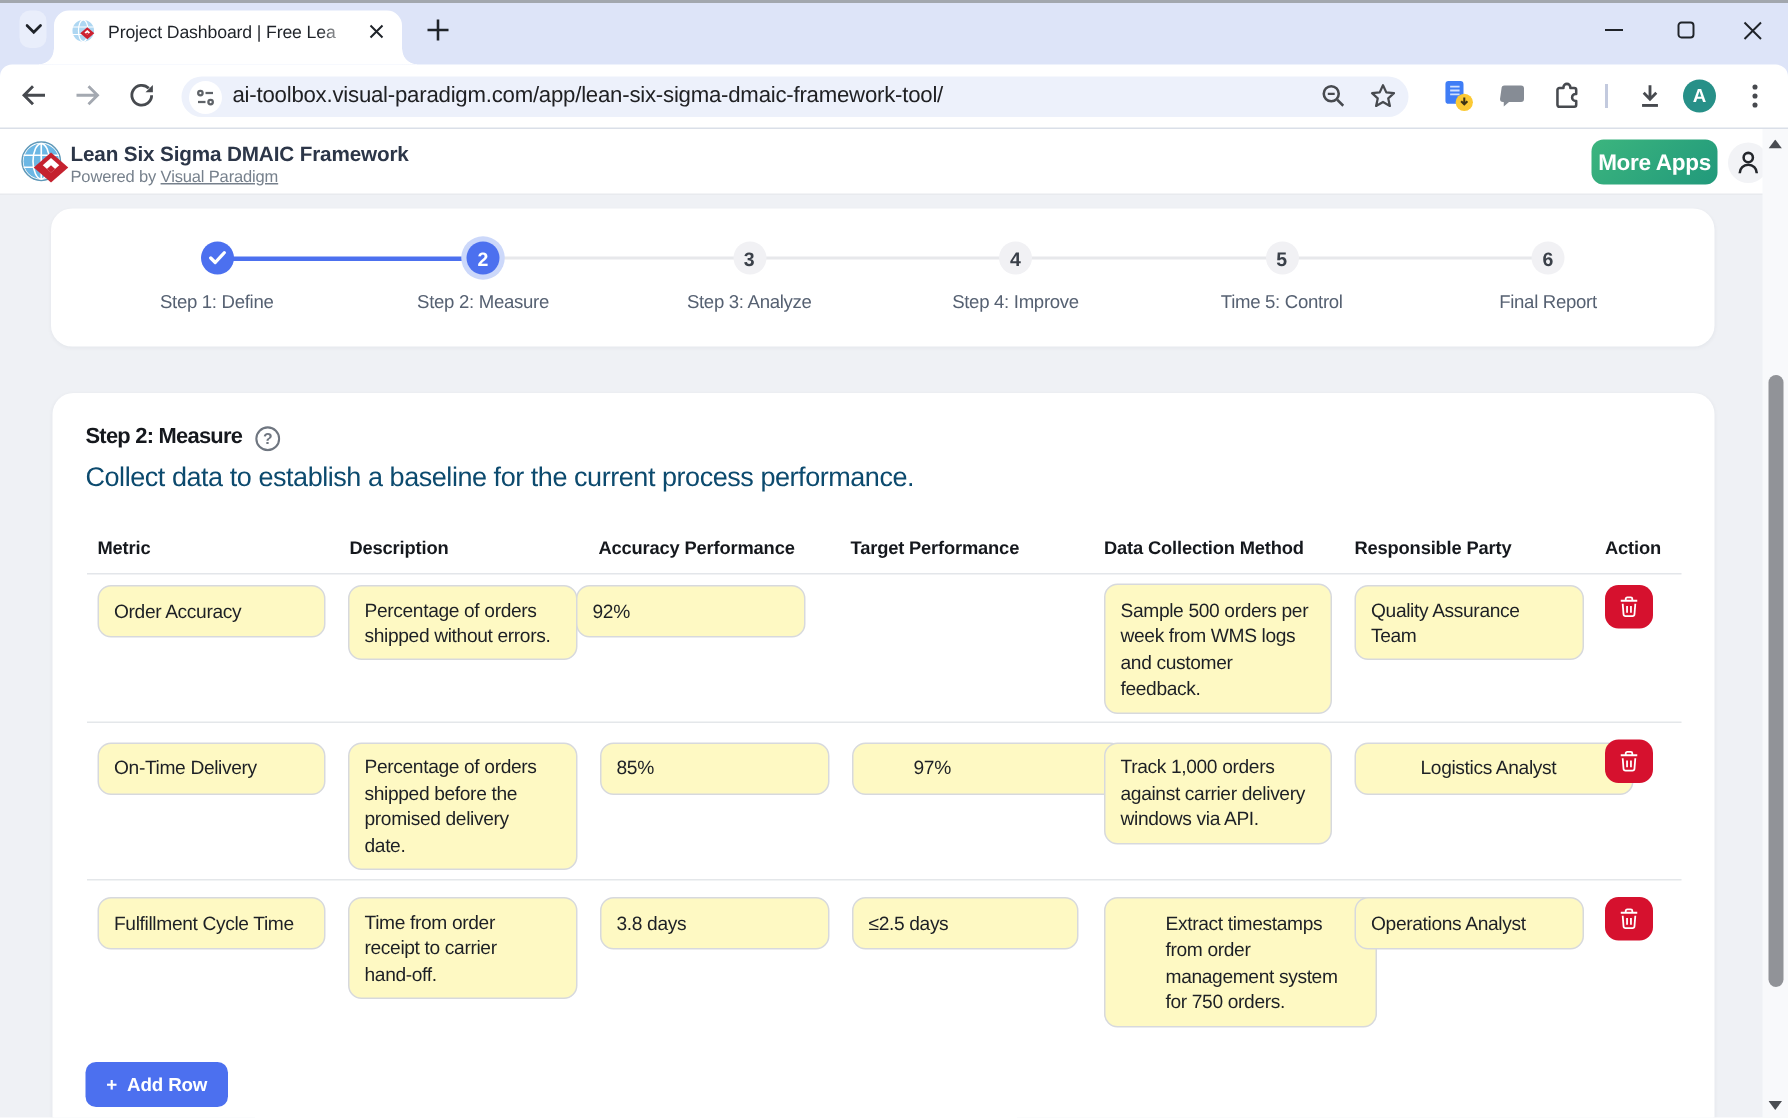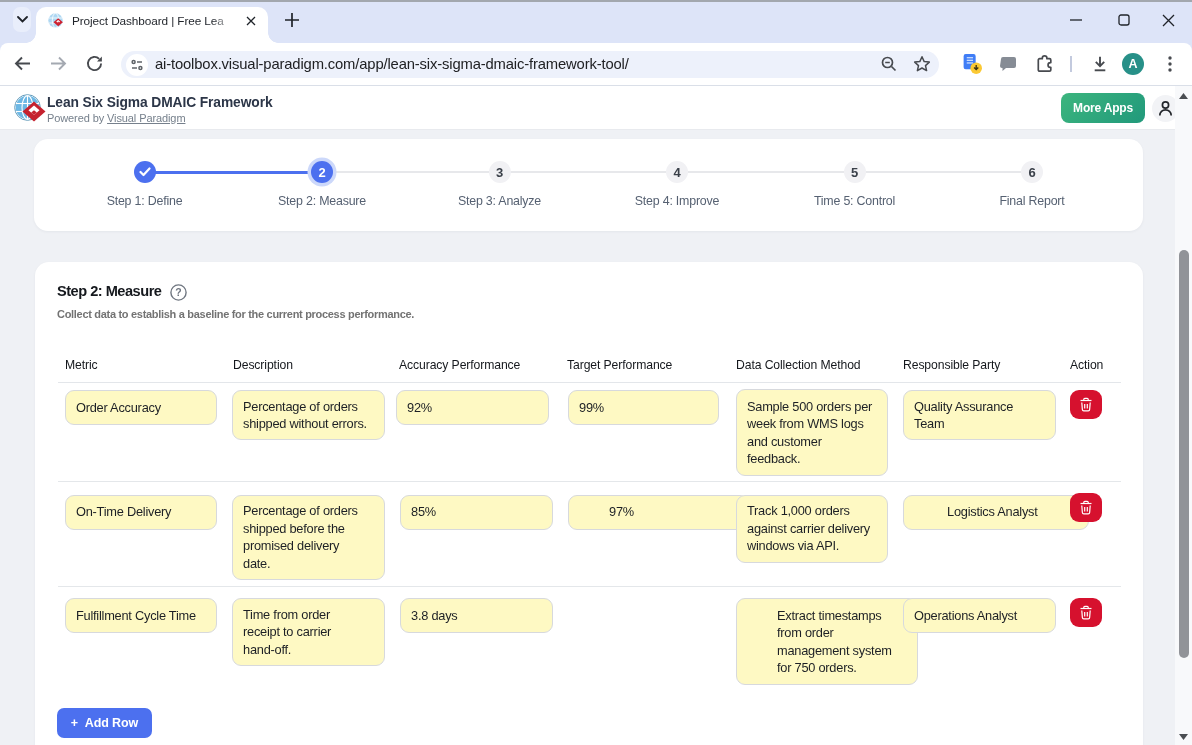--- a/index.html
+++ b/index.html
@@ -22,40 +22,40 @@
     white-space:nowrap;overflow:hidden;line-height:16px;}
   #tabfade{left:213px;top:12px;width:27px;height:18px;
     background:linear-gradient(to right,rgba(255,255,255,0),#fff 80%);}
   
   #appheader{left:0;top:86px;width:1192px;height:44px;background:#fff;}
   #appheader-border{left:0;top:129px;width:1192px;height:1px;background:#e8eaee;}
   #apptitle{left:47px;top:95px;font-size:13.8px;font-weight:bold;color:#2c3648;letter-spacing:-0.1px;}
   #powered{left:47px;top:111.5px;font-size:11px;color:#76808c;letter-spacing:-0.1px;}
   
   #moreapps{left:1061px;top:93px;width:84px;height:30px;border-radius:8px;
-    background:linear-gradient(135deg,#3cb57e,#21997b);color:#fff;font-size:12px;letter-spacing:-0.2px;
+    background:linear-gradient(135deg,#3cb57e,#21997b);color:#fff;font-size:15px;letter-spacing:-0.2px;
     font-weight:bold;display:flex;align-items:center;justify-content:center;}
   #usercircle{left:1152px;top:95px;width:27px;height:27px;border-radius:50%;background:#f2f3f6;
     display:flex;align-items:center;justify-content:center;}
   
   #steppercard{left:34px;top:139px;width:1109px;height:92px;background:#fff;border-radius:14px;
     box-shadow:0 1px 3px rgba(20,30,60,.05);}
   .stepline{top:170.5px;height:3px;background:#e7e8eb;}
   .stepline.blue{background:#4c70ef;}
   .stepcirc{top:161px;width:22px;height:22px;border-radius:50%;background:#f1f1f4;
     color:#3a4049;font-size:13px;font-weight:bold;display:flex;align-items:center;justify-content:center;}
   .stepcirc.blue{background:#4c70ef;color:#fff;}
   .stepcirc.halo{box-shadow:0 0 0 3.5px #ccd8fa;}
   .steplabel{top:194px;width:160px;text-align:center;font-size:12.4px;color:#566172;letter-spacing:-0.2px;}
   
   #maincard{left:35px;top:262px;width:1108px;height:500px;background:#fff;border-radius:14px;
     box-shadow:0 1px 3px rgba(20,30,60,.05);}
   #h2title{left:57px;top:283px;font-size:14.6px;font-weight:bold;color:#15181d;letter-spacing:-0.5px;}
-  #subtitle{left:57px;top:308px;font-size:11px;color:#737373;letter-spacing:-0.3px;font-weight:bold;}
-  .th{top:358px;font-size:12.2px;font-weight:normal;color:#15181d;letter-spacing:-0.1px;}
+  #subtitle{left:57px;top:308px;font-size:18px;color:#0c4a6e;letter-spacing:-0.3px;}
+  .th{top:358px;font-size:12.2px;font-weight:bold;color:#15181d;letter-spacing:-0.1px;}
   #headline{left:58px;top:382px;width:1063px;height:1px;background:#e3e6ea;}
   .sep{left:58px;width:1063px;height:1px;background:#e4e7ea;}
   .box{border:1px solid #d7d9dd;border-radius:9px;background:#fef9c3;
     font-size:12.8px;color:#1d2025;line-height:17.5px;padding:0 10px;letter-spacing:-0.24px;white-space:nowrap;
     display:flex;flex-direction:column;justify-content:center;}
   .delbtn{width:32px;height:29px;border-radius:9px;background:#d6112e;
     display:flex;align-items:center;justify-content:center;}
   #addrow{left:57px;top:708px;width:95px;height:30px;border-radius:7px;background:#4c70ef;
     color:#fff;font-size:12.5px;font-weight:bold;display:flex;align-items:center;justify-content:center;letter-spacing:-0.1px;}
   
@@ -224,22 +224,21 @@
   <div class="abs th" style="left:233px;">Description</div>
   <div class="abs th" style="left:399px;">Accuracy Performance</div>
   <div class="abs th" style="left:567px;">Target Performance</div>
   <div class="abs th" style="left:736px;">Data Collection Method</div>
   <div class="abs th" style="left:903px;">Responsible Party</div>
   <div class="abs th" style="left:1070px;">Action</div>
   <div class="abs" id="headline"></div>
 
   <div class="abs box" style="left:65px;top:390px;width:130px;height:33px;">Order Accuracy</div>
   <div class="abs box" style="left:232px;top:390px;width:131px;height:48px;">Percentage of orders<br>shipped without errors.</div>
-  <div class="abs box" style="left:396px;top:390px;width:131px;height:33px;">92%</div>
-  <div class="abs box" style="left:568px;top:390px;width:129px;height:33px;">99%</div>
+  <div class="abs box" style="left:384px;top:390px;width:131px;height:33px;">92%</div>
   <div class="abs box" style="left:736px;top:389px;width:130px;height:85px;">Sample 500 orders per<br>week from WMS logs<br>and customer<br>feedback.</div>
   <div class="abs box" style="left:903px;top:390px;width:131px;height:48px;">Quality Assurance<br>Team</div>
   <div class="abs delbtn" style="left:1070px;top:389.5px;">
     <svg width="14" height="15" viewBox="0 0 14 15">
       <g stroke="#fff" stroke-width="1.2" fill="none">
         <path d="M1.5 3.5 h11"></path>
         <path d="M4.8 3.3 v-1 a1 1 0 0 1 1-1 h2.4 a1 1 0 0 1 1 1 v1"></path>
         <path d="M2.8 5.5 l0.55 7 a1.4 1.4 0 0 0 1.4 1.3 h4.5 a1.4 1.4 0 0 0 1.4-1.3 l0.55-7"></path>
         <line x1="5.7" y1="7" x2="5.7" y2="11.5"></line>
         <line x1="8.3" y1="7" x2="8.3" y2="11.5"></line>
@@ -263,20 +262,21 @@
         <line x1="5.7" y1="7" x2="5.7" y2="11.5"></line>
         <line x1="8.3" y1="7" x2="8.3" y2="11.5"></line>
       </g>
     </svg>
   </div>
   <div class="abs sep" style="top:585.5px;"></div>
 
   <div class="abs box" style="left:65px;top:598px;width:130px;height:33px;">Fulfillment Cycle Time</div>
   <div class="abs box" style="left:232px;top:598px;width:131px;height:66px;">Time from order<br>receipt to carrier<br>hand-off.</div>
   <div class="abs box" style="left:400px;top:598px;width:131px;height:33px;">3.8 days</div>
+  <div class="abs box" style="left:568px;top:598px;width:129px;height:33px;">≤2.5 days</div>
   <div class="abs box" style="left:736px;top:598px;width:130px;height:85px;padding-left:40px;">Extract timestamps<br>from order<br>management system<br>for 750 orders.</div>
   <div class="abs box" style="left:903px;top:598px;width:131px;height:33px;">Operations Analyst</div>
   <div class="abs delbtn" style="left:1070px;top:598px;">
     <svg width="14" height="15" viewBox="0 0 14 15">
       <g stroke="#fff" stroke-width="1.2" fill="none">
         <path d="M1.5 3.5 h11"></path>
         <path d="M4.8 3.3 v-1 a1 1 0 0 1 1-1 h2.4 a1 1 0 0 1 1 1 v1"></path>
         <path d="M2.8 5.5 l0.55 7 a1.4 1.4 0 0 0 1.4 1.3 h4.5 a1.4 1.4 0 0 0 1.4-1.3 l0.55-7"></path>
         <line x1="5.7" y1="7" x2="5.7" y2="11.5"></line>
         <line x1="8.3" y1="7" x2="8.3" y2="11.5"></line>

